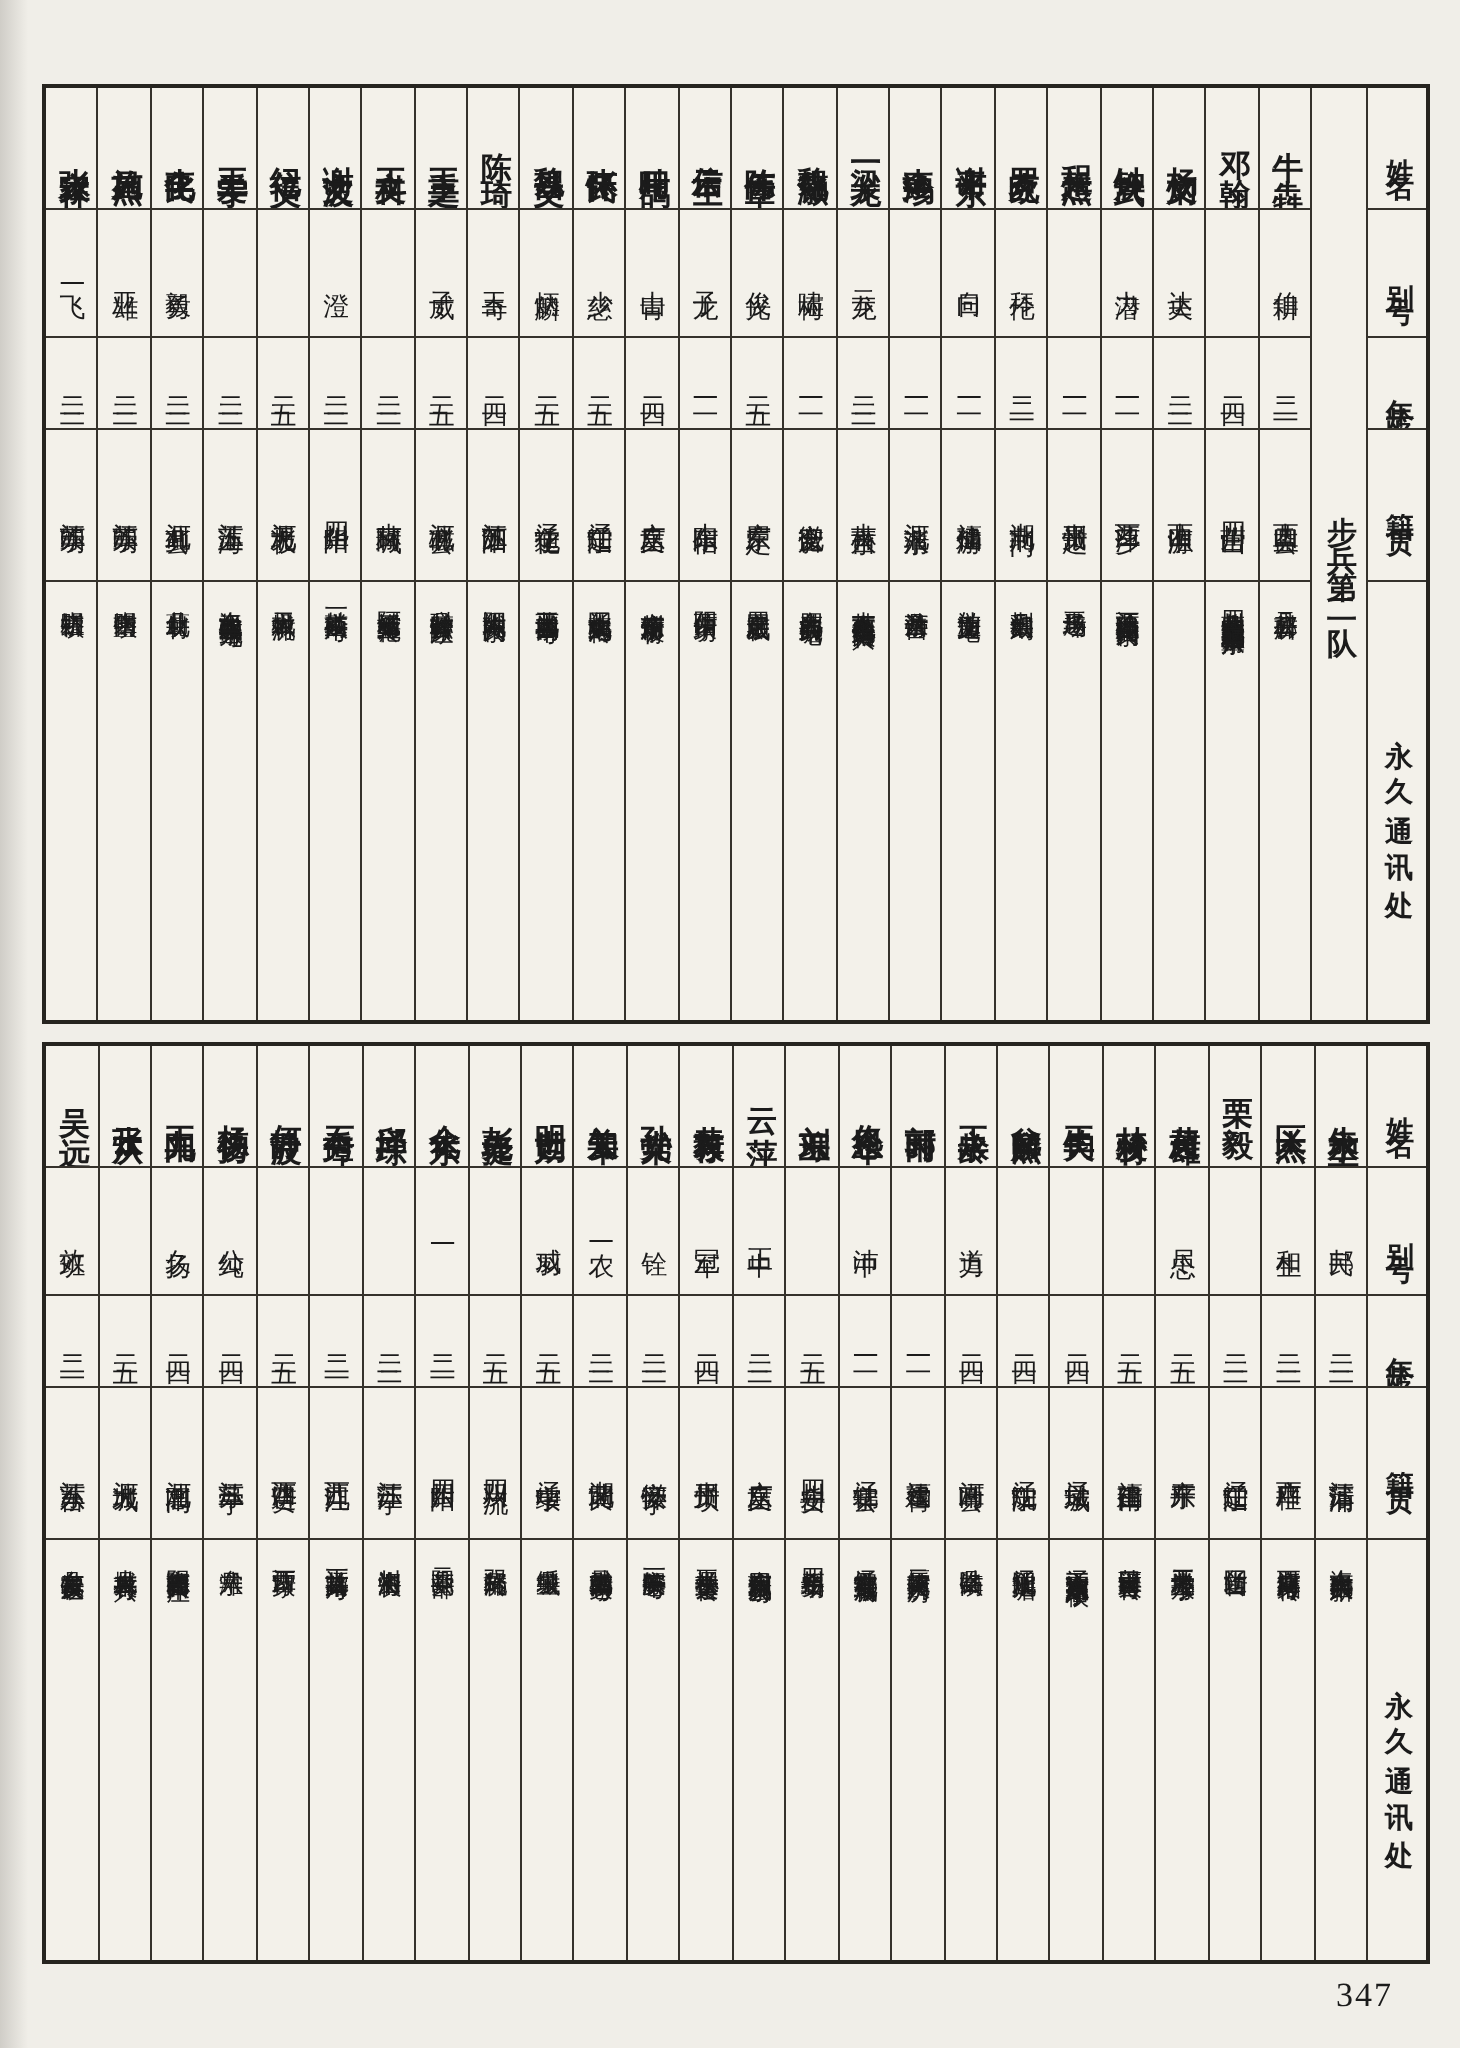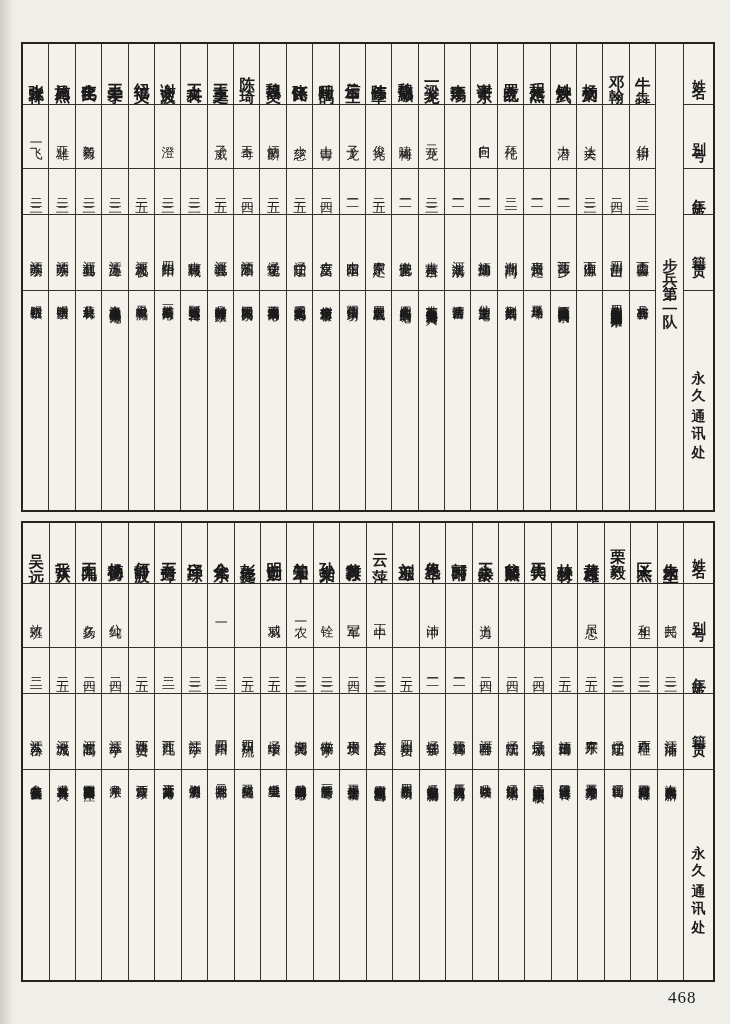--- a/index.html
+++ b/index.html
@@ -938,13 +938,13 @@
       </div>
     <div class="cell r-native">
         <span class="vt">江苏东台</span>
       </div>
     <div class="cell r-addr">
         <span class="vt">东台县富安镇吴远收</span>
       </div>
   </div>
   </div>
 
-<div class="page-number">468</div>
+<div class="page-number">347</div>
 
 </body></html>

